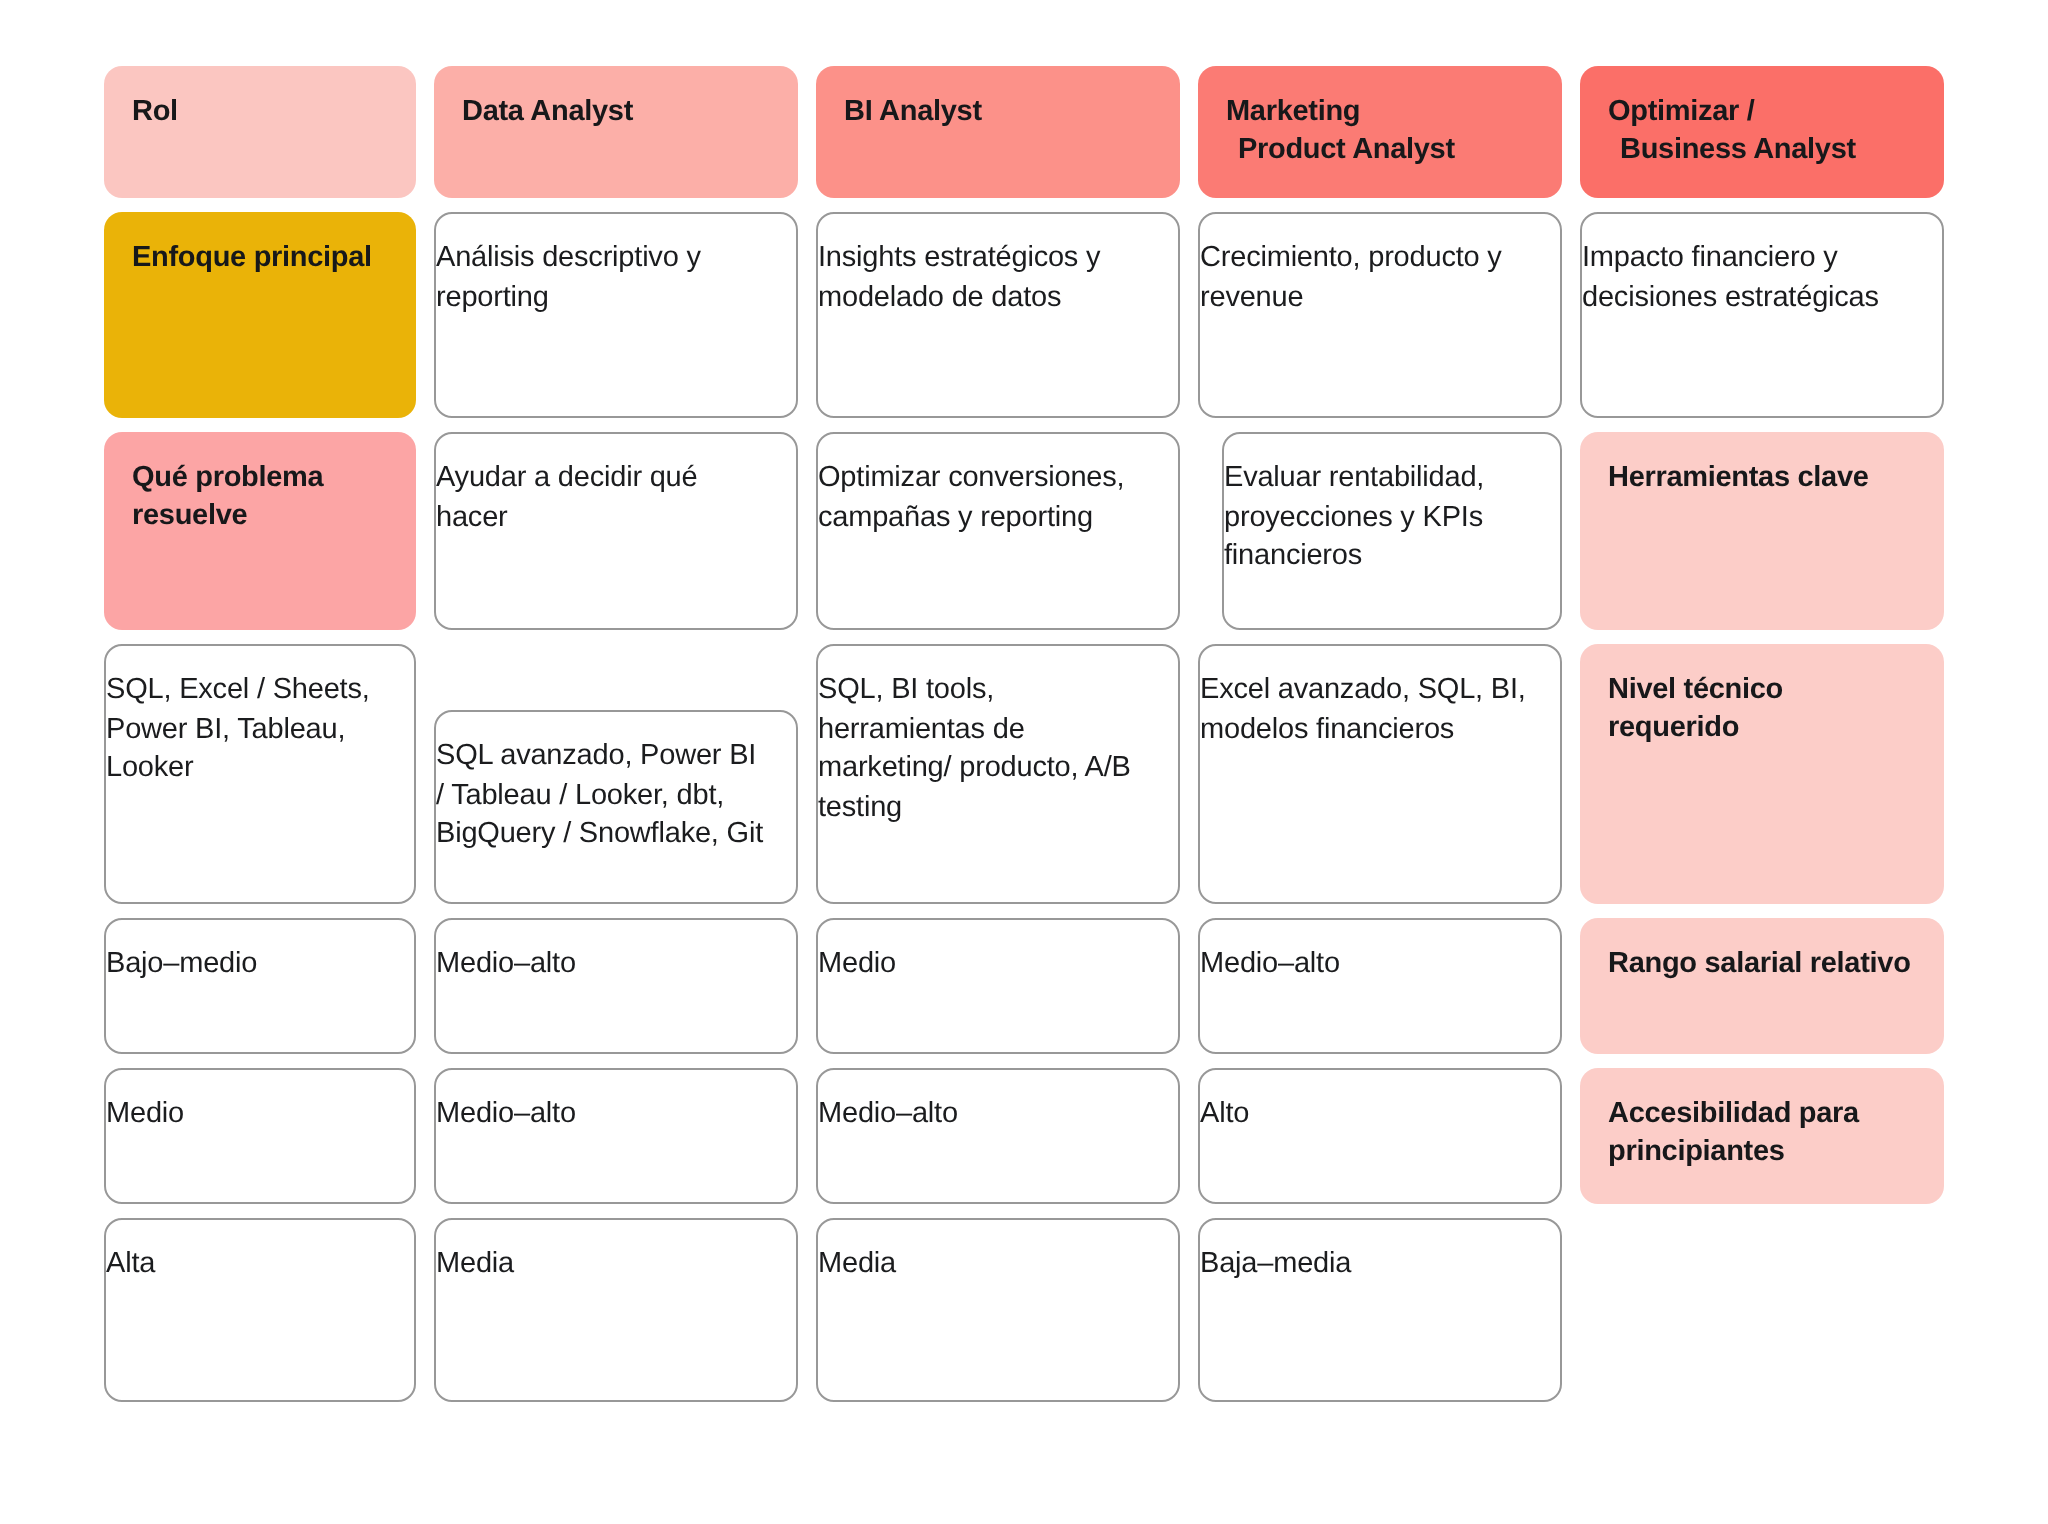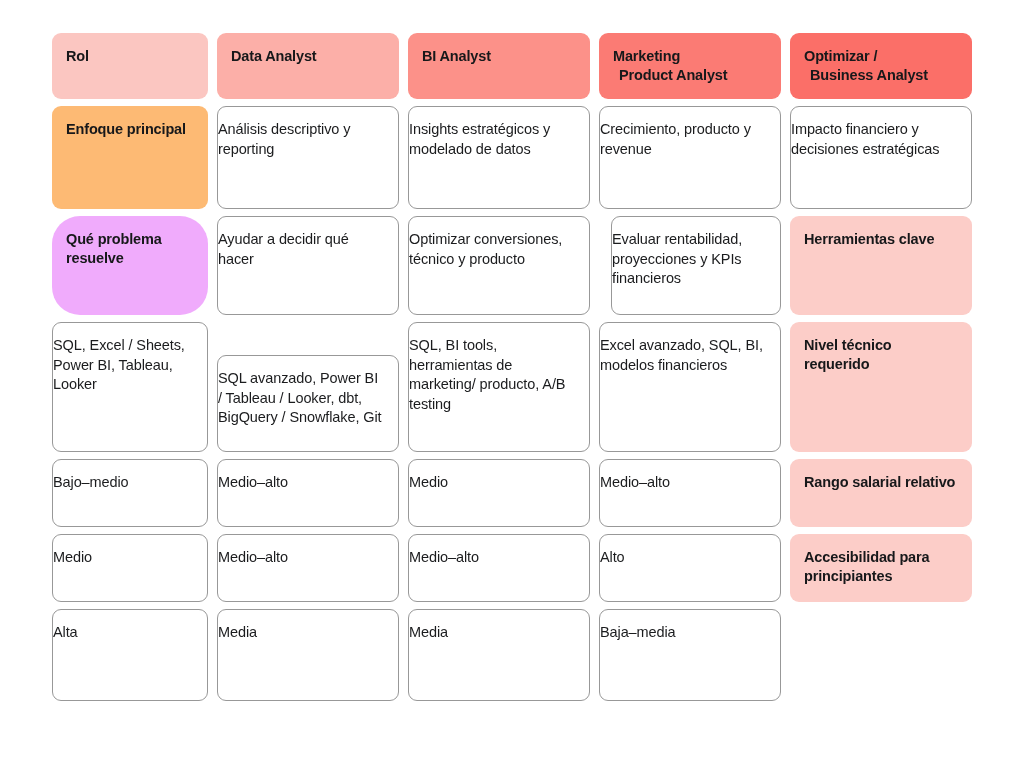--- a/index.html
+++ b/index.html
@@ -86,44 +86,44 @@
     </div>
     <div class="hcell" style="background: rgb(251, 123, 116);">
       <span>Marketing</span>
       <span class="line2">Product Analyst</span>
     </div>
     <div class="hcell" style="background: rgb(251, 111, 104);">
       <span>Optimizar /</span>
       <span class="line2">Business Analyst</span>
     </div>
 
-    <div class="rlabel" style="background: #fdba74;">
+    <div class="rlabel" style="background: #eab308;">
       <span>Enfoque principal</span>
     </div>
     <div class="dcell" style="border-color: rgb(152, 152, 152);">
       <span>Análisis descriptivo y reporting</span>
     </div>
     <div class="dcell" style="border-color: rgb(152, 152, 152);">
       <span>Insights estratégicos y modelado de datos</span>
     </div>
     <div class="dcell" style="border-color: rgb(152, 152, 152);">
       <span>Crecimiento, producto y revenue</span>
     </div>
     <div class="dcell" style="border-color: rgb(152, 152, 152);">
       <span>Impacto financiero y decisiones estratégicas</span>
     </div>
 
-    <div class="rlabel" style="background: #f0abfc; border-radius: 28px;">
+    <div class="rlabel" style="background: #fca5a5;">
       <span>Qué problema resuelve</span>
     </div>
     <div class="dcell" style="border-color: rgb(152, 152, 152);">
       <span>Ayudar a decidir qué hacer</span>
     </div>
     <div class="dcell" style="border-color: rgb(152, 152, 152);">
-      <span>Optimizar conversiones, técnico y producto</span>
+      <span>Optimizar conversiones, campañas y reporting</span>
     </div>
     <div class="dcell" style="border-color: rgb(152, 152, 152); margin-left: 12px;">
       <span>Evaluar rentabilidad, proyecciones y KPIs financieros</span>
     </div>
 
     <div class="rlabel" style="background: rgb(252, 205, 200);">
       <span>Herramientas clave</span>
     </div>
     <div class="dcell" style="border-color: rgb(152, 152, 152);">
       <span>SQL, Excel / Sheets, Power BI, Tableau, Looker</span>

